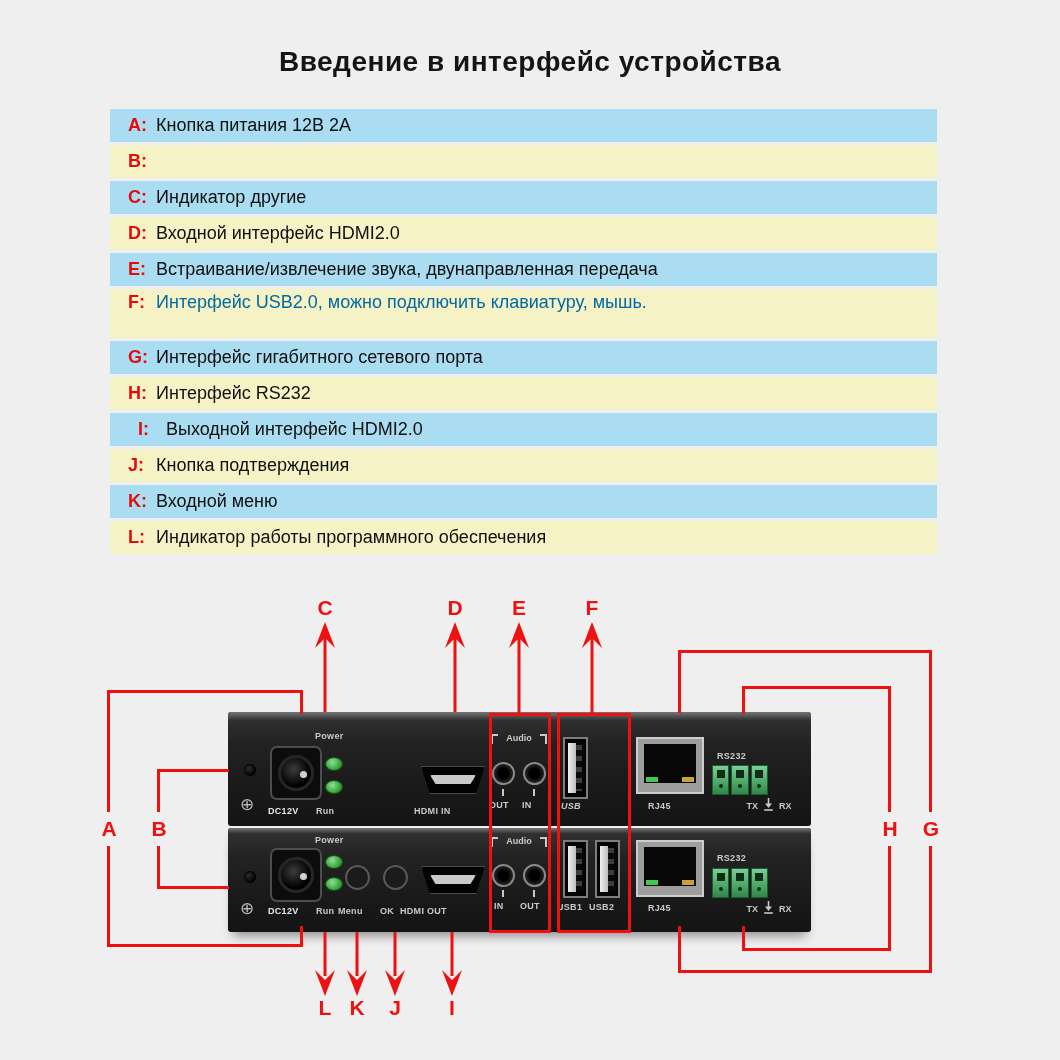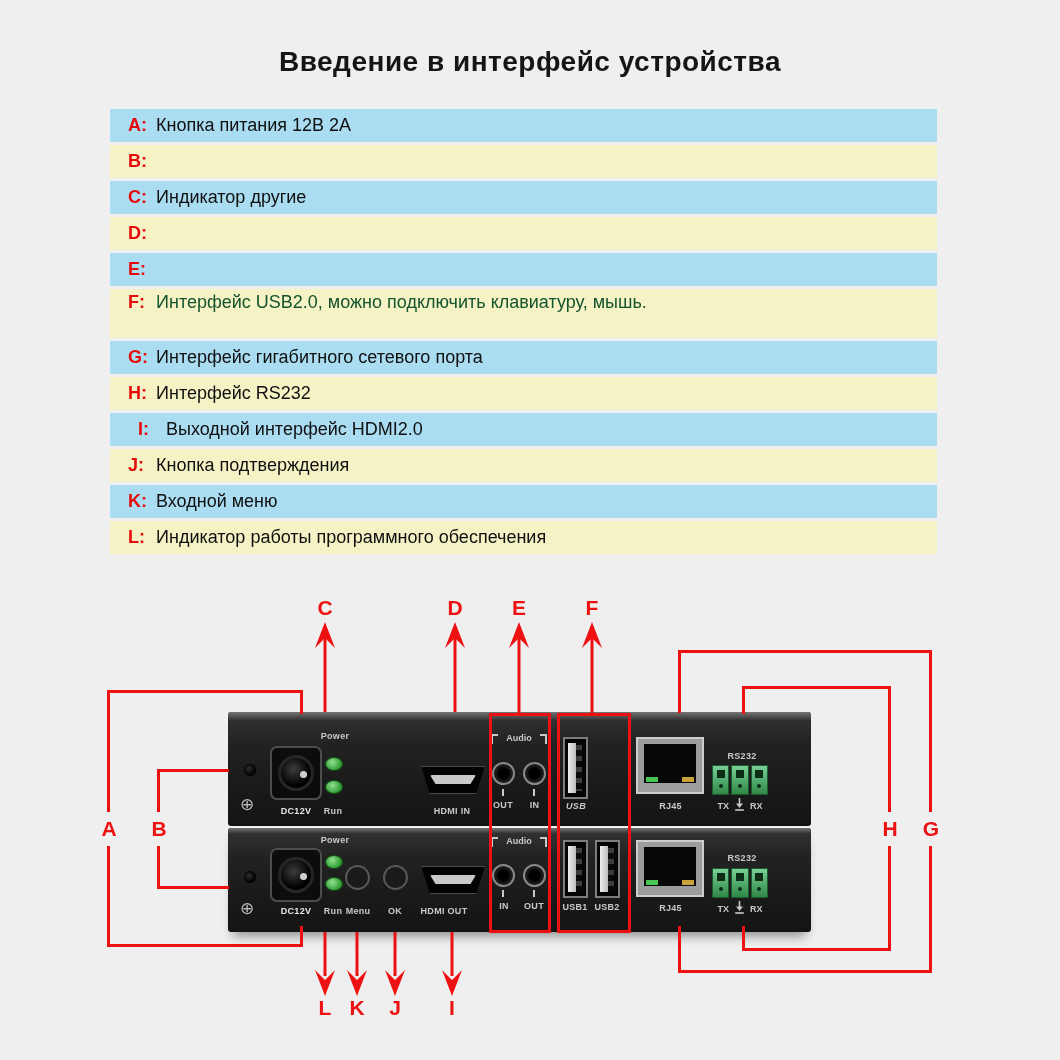--- a/index.html
+++ b/index.html
@@ -12,32 +12,32 @@
 
   
   .legend{position:absolute;left:110px;top:109px;width:827px;}
   .row{display:flex;align-items:center;height:33px;margin-bottom:3px;
        font-size:18px;padding-left:18px;box-sizing:border-box;}
   .row.blue{background:#aadcf2;}
   .row.yellow{background:#f5f3c5;}
   .row .k{color:#e60b0b;font-weight:bold;min-width:28px;}
   .row .t{color:#101010;}
   .row.row-f{height:49px;align-items:flex-start;padding-top:3px;}
-  .row.row-f .t2{color:#14532d;line-height:21px;}
+  .row.row-f .t2{color:#0369a1;line-height:21px;}
   .row.row-i{padding-left:28px;}
 
   
   .device{position:absolute;background:linear-gradient(180deg,#343434 0%,#222 28%,#191919 70%,#141414 100%);
           border-radius:3px;}
   .device::before{content:"";position:absolute;left:0;top:0;right:0;height:9px;
           background:linear-gradient(180deg,#757575,#2c2c2c);border-radius:3px 3px 0 0;}
   .dev-bottom{box-shadow:0 9px 10px -5px rgba(0,0,0,.4);}
   .dev-bottom::before{height:6px;}
 
-  .plbl{position:absolute;color:#c9c9c9;font-size:9px;font-weight:bold;text-align:center;
+  .plbl{position:absolute;color:#c9c9c9;font-size:9px;font-weight:bold;
         letter-spacing:.3px;white-space:nowrap;}
   .plbl.bright{color:#e6e6e6;}
 
   .hole{position:absolute;width:12px;height:12px;border-radius:50%;
         background:radial-gradient(circle at 40% 35%,#2e2e2e,#000 70%);box-shadow:inset 0 1px 2px #000;}
   .screw{position:absolute;color:#b9b9b9;font-size:17px;line-height:17px;}
 
   .dcjack{position:absolute;width:52px;height:54px;background:#0c0c0c;border:2px solid #4d4d4d;
           border-radius:7px;box-sizing:border-box;}
   .dcjack .dc-inner{position:absolute;left:50%;top:50%;transform:translate(-50%,-50%);
@@ -78,21 +78,21 @@
 
   .rs232t{position:absolute;width:56px;height:30px;display:flex;gap:2px;}
   .rs232t .slot{position:relative;flex:1;background:linear-gradient(180deg,#79d096,#2f8747);
         border:1px solid #1d5c30;box-sizing:border-box;}
   .rs232t .slot::before{content:"";position:absolute;left:50%;top:4px;transform:translateX(-50%);
         width:8px;height:8px;background:#0d2d16;}
   .rs232t .slot::after{content:"";position:absolute;left:50%;top:18px;transform:translateX(-50%);
         width:4px;height:4px;border-radius:50%;background:#0d2d16;}
 
   .txrx{position:absolute;color:#c9c9c9;font-size:9px;font-weight:bold;display:flex;
-        align-items:center;justify-content:center;gap:5px;}
+        align-items:center;justify-content:center;gap:5px;margin-left:29px;}
 
   
   .rline{position:absolute;background:#ee1111;}
   .rbox{position:absolute;border:3px solid #ee1111;box-sizing:border-box;}
   .cletter{position:absolute;color:#ee1111;font-size:21px;font-weight:bold;}
   .mask{background:#efefef;padding:5px 3px;transform:translateX(-50%);}
 
   .arrow{position:absolute;width:22px;}
   .arrow .al{position:absolute;left:0;width:100%;text-align:center;color:#ee1111;
         font-size:21px;font-weight:bold;}
@@ -119,23 +119,25 @@
       </div>
     <div class="row yellow">
         <span class="k">B:</span>
       </div>
     <div class="row blue">
         <span class="k">C:</span>
         <span class="t">Индикатор другие</span>
       </div>
     <div class="row yellow">
         <span class="k">D:</span>
+        <span class="t">Входной интерфейс HDMI2.0</span>
       </div>
     <div class="row blue">
         <span class="k">E:</span>
+        <span class="t">Встраивание/извлечение звука, двунаправленная передача</span>
       </div>
     <div class="row yellow row-f">
         <span class="k">F:</span>
         <div class="t2">
           <div>Интерфейс USB2.0, можно подключить клавиатуру, мышь.</div>
         </div>
       </div>
     <div class="row blue">
         <span class="k">G:</span>
         <span class="t">Интерфейс гигабитного сетевого порта</span>

